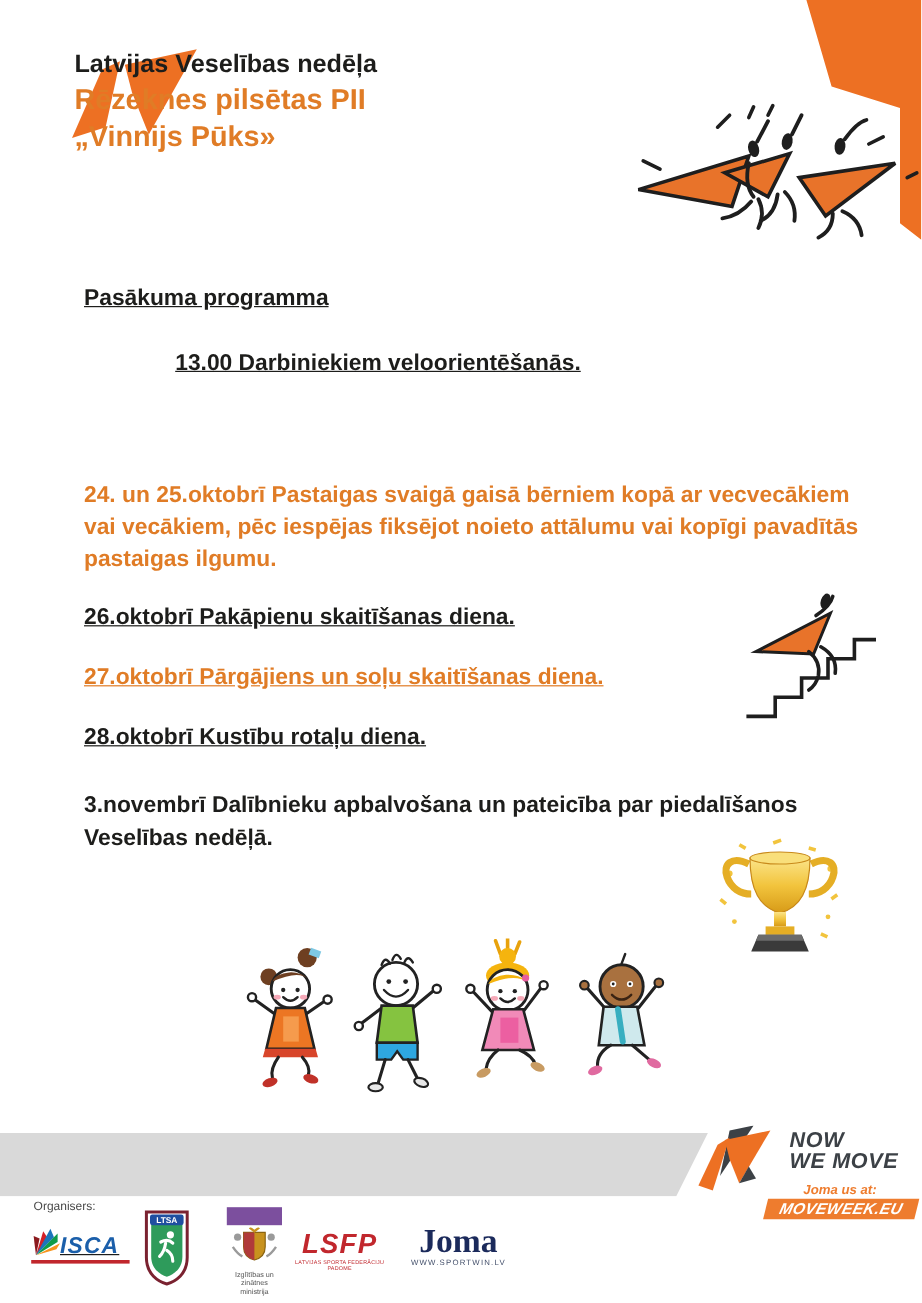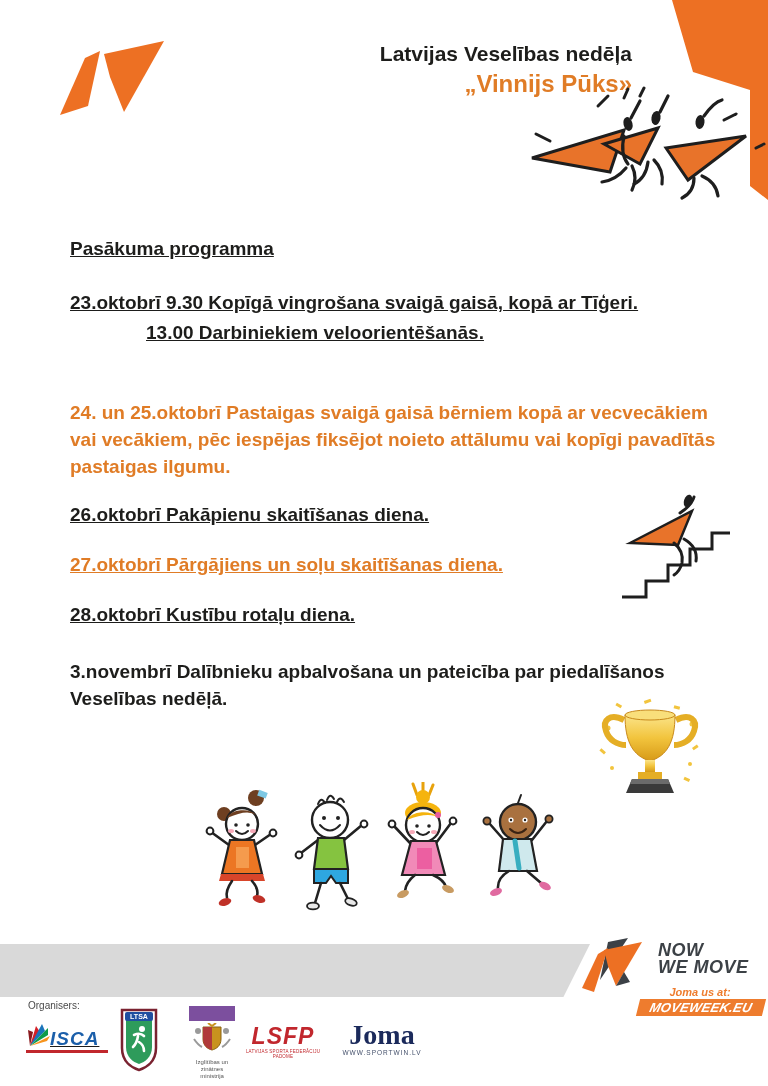--- a/index.html
+++ b/index.html
@@ -1,19 +1,19 @@
 <!DOCTYPE html>
 <html><head>
 <meta charset="utf-8">
 <style>
   html,body{margin:0;padding:0;background:#fff;}
   .page{position:relative;width:768px;height:1086px;background:#fff;overflow:hidden;
         font-family:"Liberation Sans",sans-serif;color:#1d1d1b;}
   
-  .title-block{position:absolute;left:62px;top:40px;width:570px;text-align:right;font-weight:700;}
+  .title-block{position:absolute;left:62px;top:40px;width:570px;text-align:left;font-weight:700;}
   .t-black{font-size:21px;line-height:28px;color:#1d1d1b;}
   .t-orange{font-size:24px;line-height:31px;color:#e07c26;}
   .corner-svg{position:absolute;right:0;top:0;}
   .logo-tl{position:absolute;left:58px;top:33px;}
   .dancers{position:absolute;left:528px;top:86px;}
   
   .txt{position:absolute;left:70px;font-weight:700;font-size:19px;color:#1d1d1b;}
   .nowrap{white-space:nowrap;text-decoration:underline;}
   .lh30{line-height:30px;}
   .lh27{line-height:27px;}
@@ -60,20 +60,21 @@
     <polygon points="19,0 115,0 115,200 97,186 97,90 40,72" fill="#ED7023"></polygon>
   </svg>
 
   <svg class="logo-tl" width="120" height="100" viewBox="0 0 120 100">
     <polygon points="2,82 27,25 42,18 30,73" fill="#ED7023"></polygon>
     <polygon points="46,21 106,8 66,79 52,44" fill="#ED7023"></polygon>
   </svg>
 
   <div class="title-block">
     <div class="t-black">Latvijas Veselības nedēļa</div>
+    <div class="t-orange">Rēzeknes pilsētas PII</div>
     <div class="t-orange">„Vinnijs Pūks»</div>
   </div>
 
   <svg class="dancers" width="238" height="140" viewBox="0 0 238 140">
     <g stroke="#1e1e1e" stroke-width="3" fill="none" stroke-linecap="round">
       <path d="M22,55 L8,48"></path>
         <path d="M70,20 L80,10"></path>
         <path d="M96,12 L100,3"></path>
       <path d="M112,10 L116,2"></path>
         <path d="M196,34 L208,28"></path>
@@ -97,21 +98,20 @@
         <path d="M126,74 q10,10 8,24"></path>
       <path d="M176,30 q10,-14 18,-16"></path>
         <path d="M166,92 q0,14 -12,20"></path>
         <path d="M174,90 q14,6 16,20"></path>
     </g>
   </svg>
 
   <div class="txt nowrap" style="top:238px;">Pasākuma programma</div>
 
   <div class="txt lh30" style="top:288px;width:690px;">
-    <div class="nowrap">23.oktobrī 9.30 Kopīgā vingrošana svaigā gaisā, kopā ar Tīģeri.</div>
     <div class="nowrap indent">13.00 Darbiniekiem veloorientēšanās.</div>
   </div>
 
   <div class="txt lh27 orange" style="top:399px;width:660px;">24. un 25.oktobrī Pastaigas svaigā gaisā bērniem kopā ar vecvecākiem vai vecākiem, pēc iespējas fiksējot noieto attālumu vai kopīgi pavadītās pastaigas ilgumu.</div>
 
   <div class="txt nowrap" style="top:504px;">26.oktobrī  Pakāpienu skaitīšanas diena.</div>
 
   <div class="txt nowrap orange" style="top:554px;">27.oktobrī Pārgājiens un soļu skaitīšanas diena.</div>
 
   <div class="txt nowrap" style="top:604px;">28.oktobrī Kustību rotaļu diena.</div>

